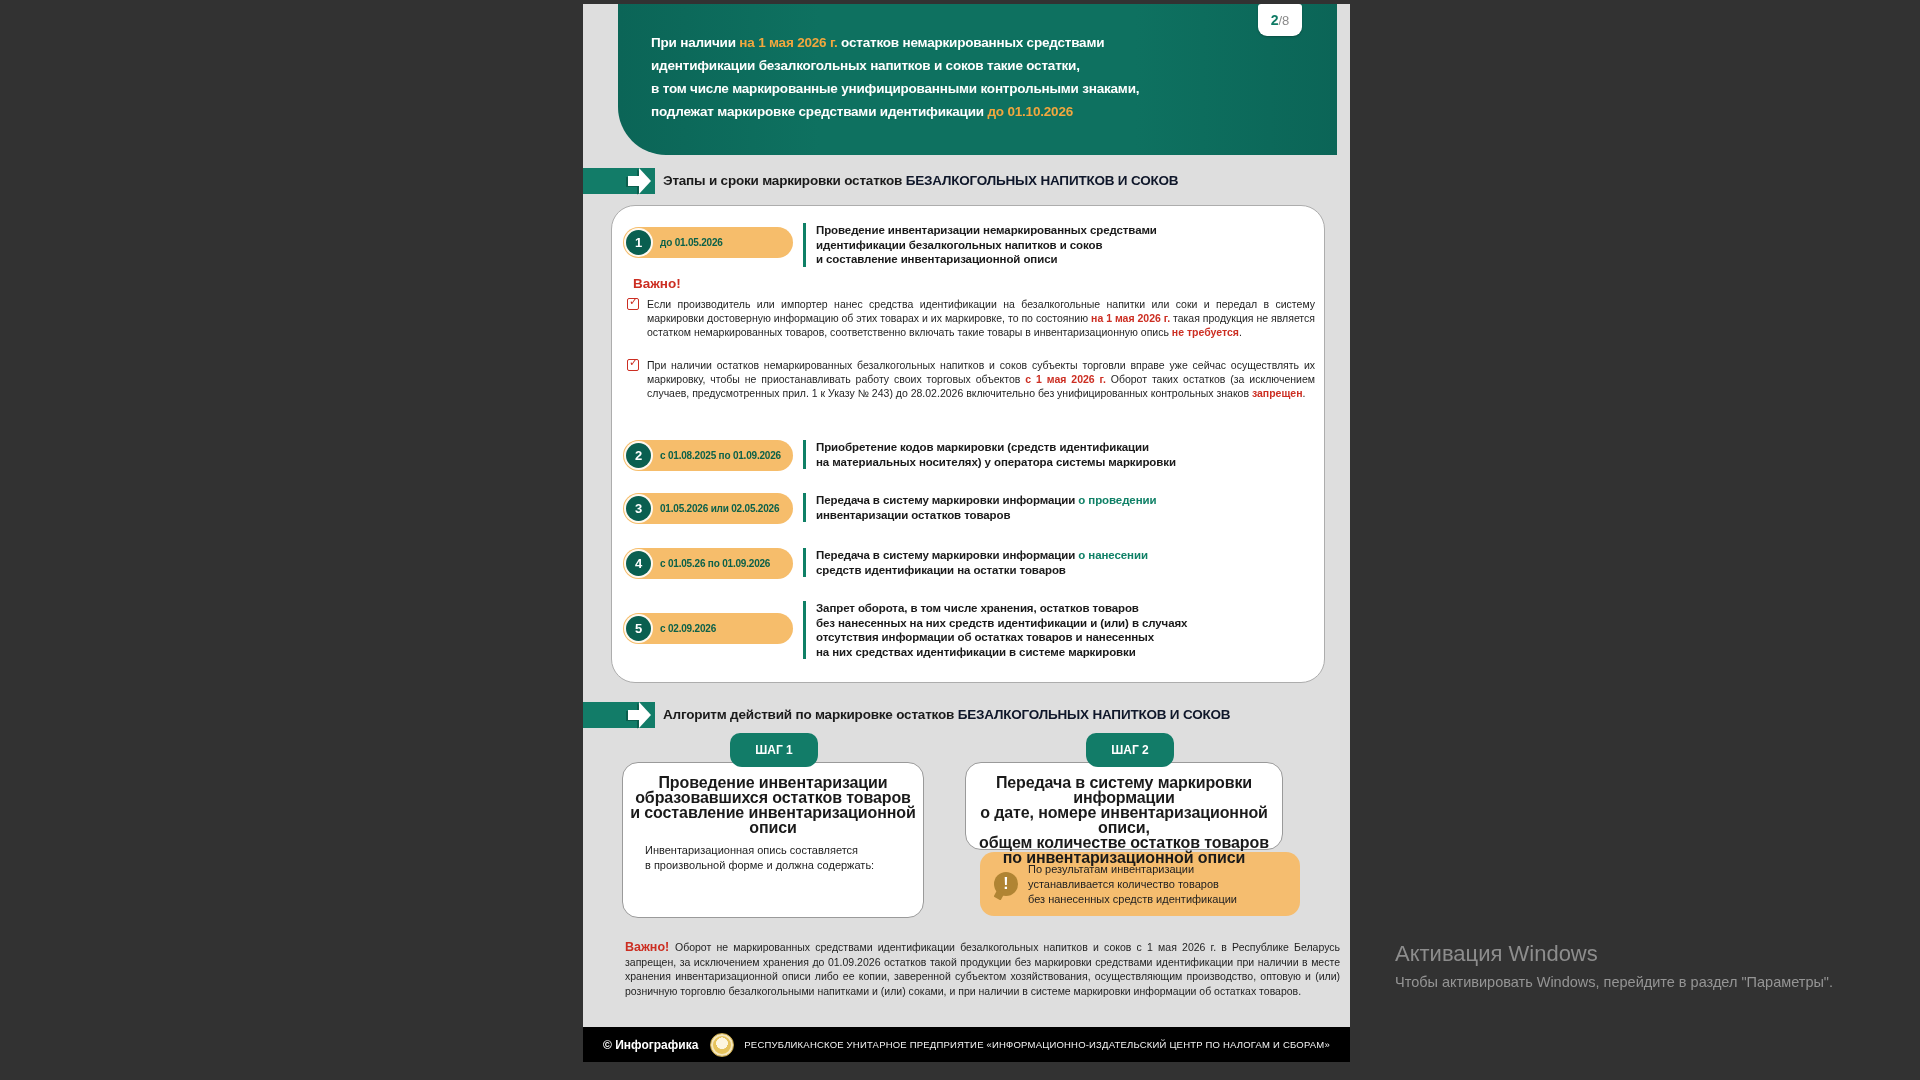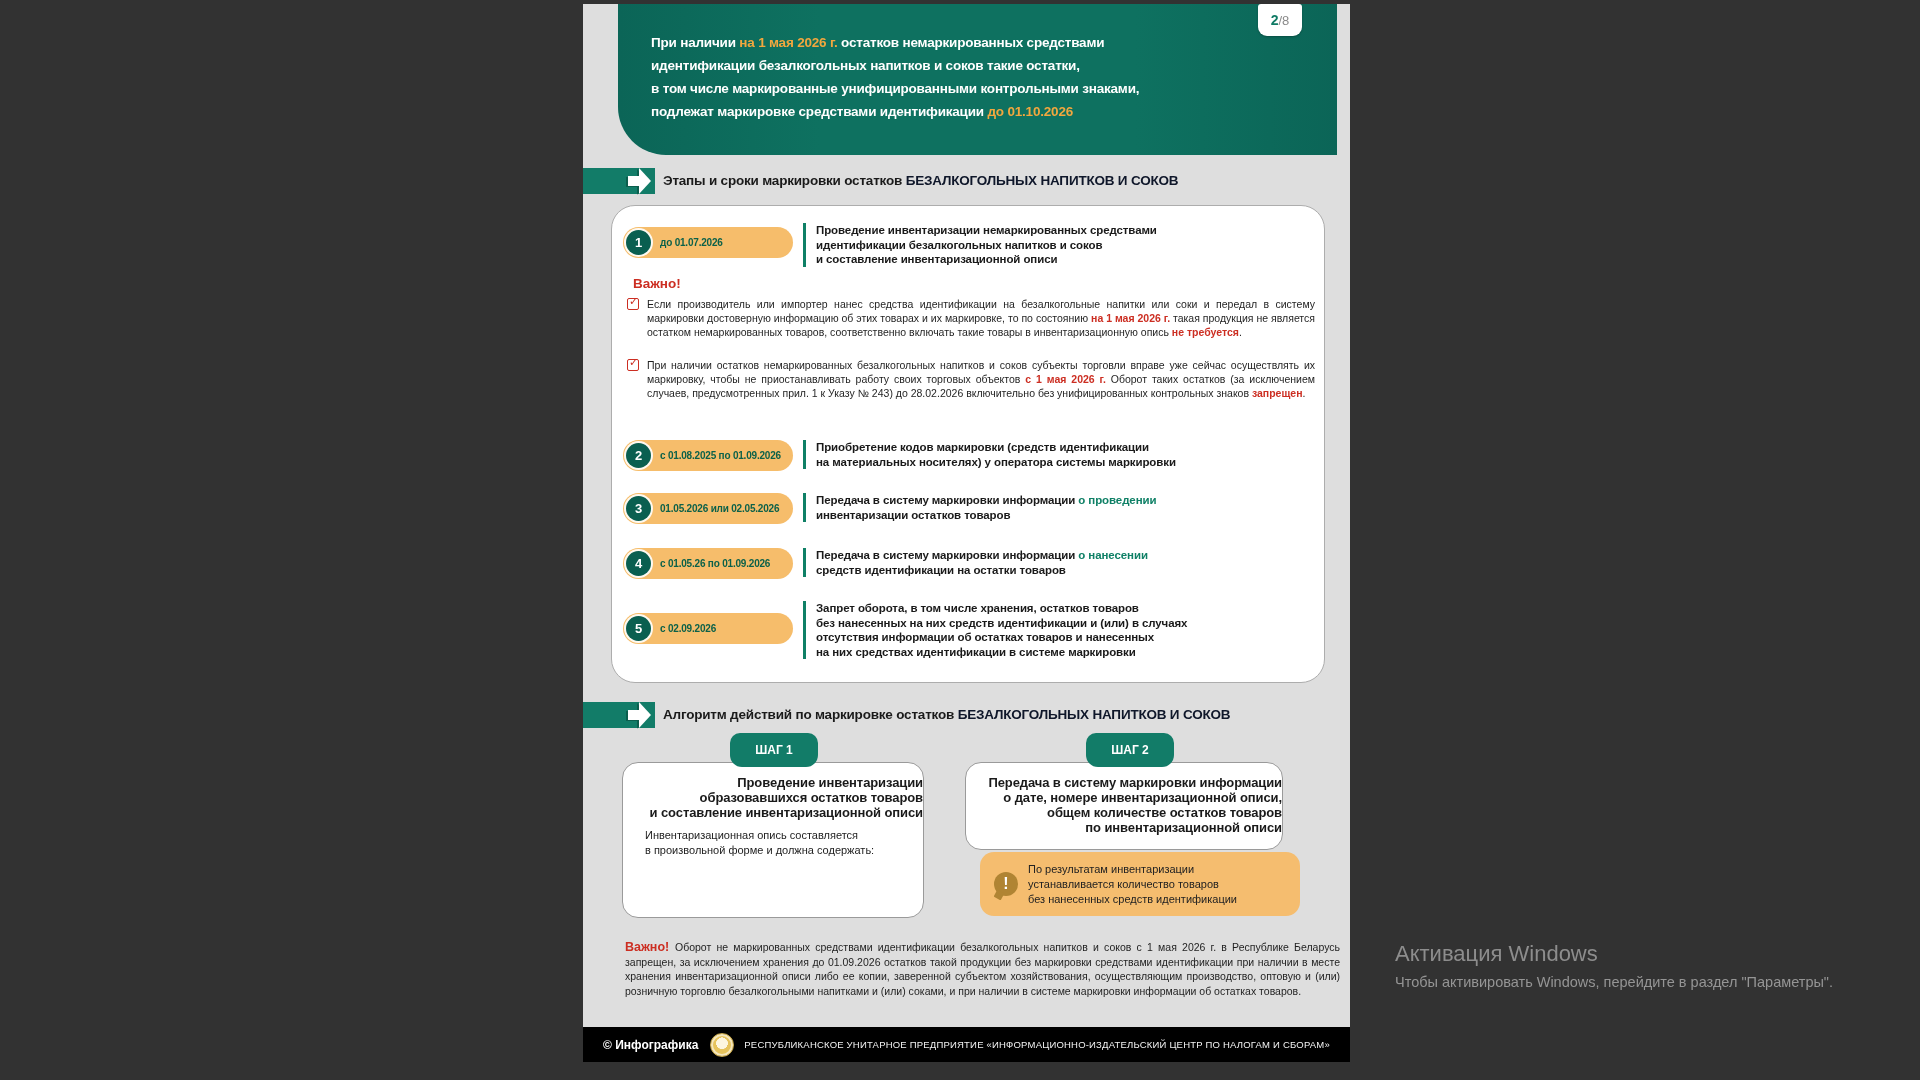--- a/index.html
+++ b/index.html
@@ -107,21 +107,21 @@
     display:flex; align-items:center; justify-content:center;
   }
   .tab-1 { left:147px; } .tab-2 { left:503px; }
   .card {
     position:absolute; top:758px; background:#fff; z-index:1;
     border:1.5px solid #9a9a9a; border-radius:16px;
   }
   .card-1 { left:39px; width:302px; height:156px; }
   .card-2 { left:382px; width:318px; height:88px; }
   .card .card-title {
-    margin-top:12px; text-align:right; font-weight:700; font-size:13px;
+    margin-top:12px; text-align:center; font-weight:700; font-size:16px;
     line-height:15px; color:#1a1a1a; white-space:pre-line; letter-spacing:-0.1px;
   }
   .card .card-subtitle {
     margin:8px 0 0 22px; font-size:11px; line-height:15px; color:#222;
     white-space:pre-line;
   }
   .card ul { list-style:none; margin:7px 0 0 22px; }
   .card li { display:flex; align-items:flex-start; font-size:11px; line-height:17px; color:#222; }
   .card li .checkbox { transform:scale(.85); margin-top:2px; }
   .card li span.item-text { margin-left:7px; }
@@ -191,21 +191,21 @@
         <span class="head"></span>
       </span>
     <div class="label"><span>Этапы и сроки маркировки остатков </span><span class="teal-part">БЕЗАЛКОГОЛЬНЫХ НАПИТКОВ И СОКОВ</span></div>
   </div>
 
   <div class="panel">
 
     <div class="step-row row-1">
       <div class="pill">
         <div class="num-circle">1</div>
-        <div class="date">до 01.07.2026</div>
+        <div class="date">до 01.05.2026</div>
       </div>
       <div class="step-text"><span>Проведение инвентаризации немаркированных средствами
 идентификации безалкогольных напитков и соков
 и составление инвентаризационной описи</span></div>
     </div>
 
     <div class="important-heading">Важно!</div>
 
     <div class="bullet bullet-1">
       <span class="checkbox"></span>

